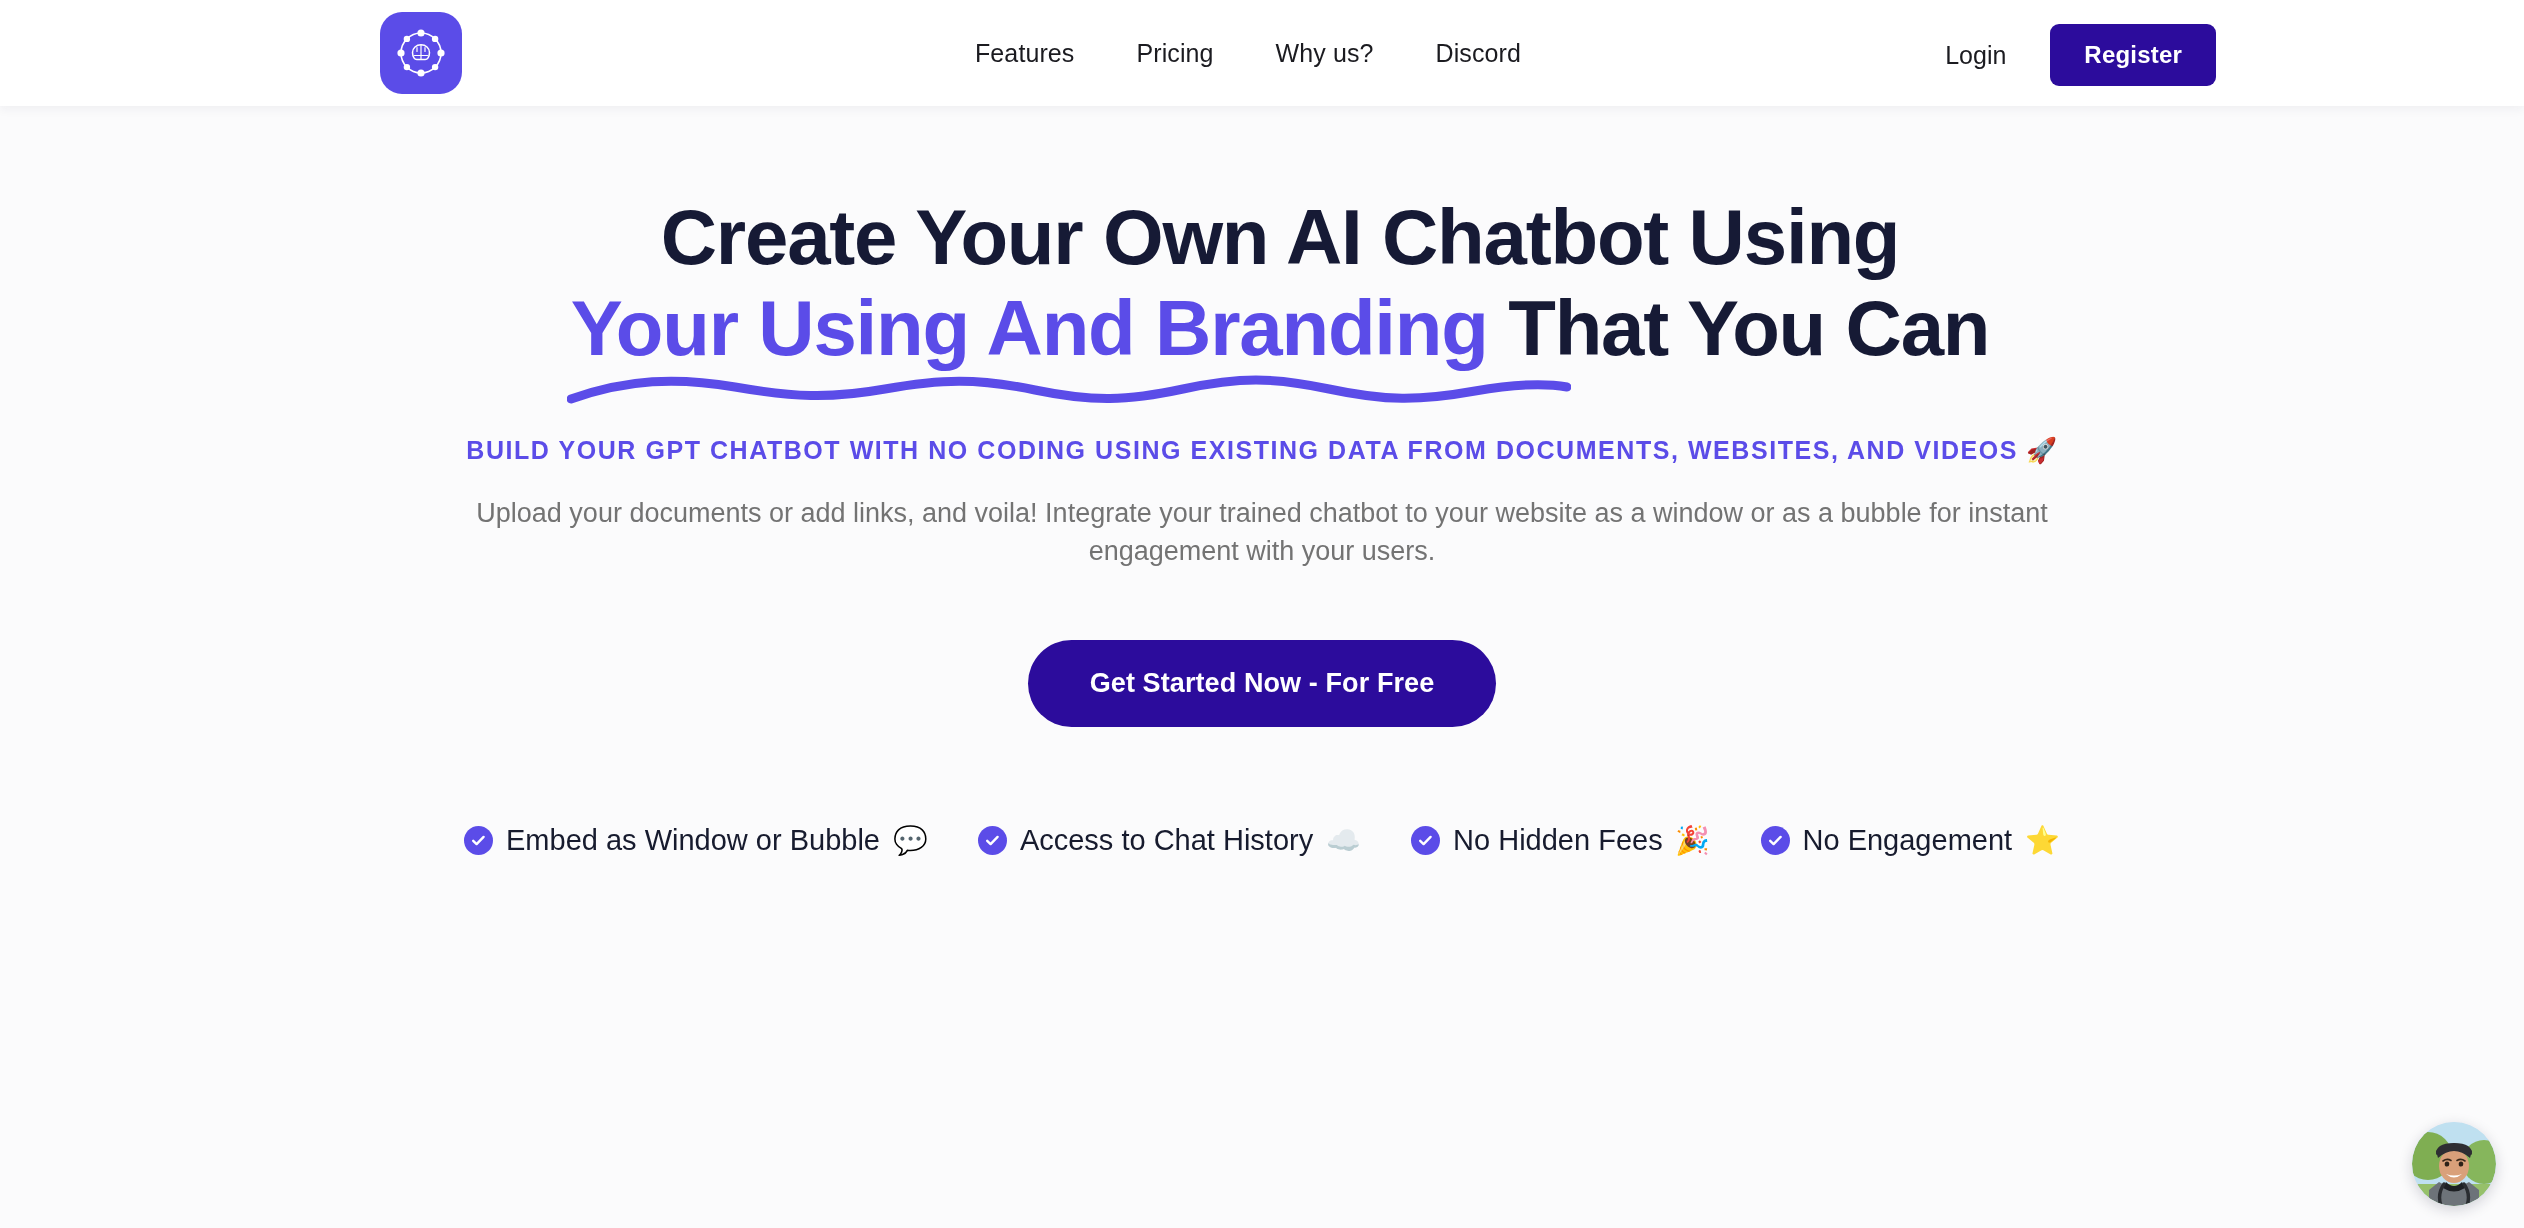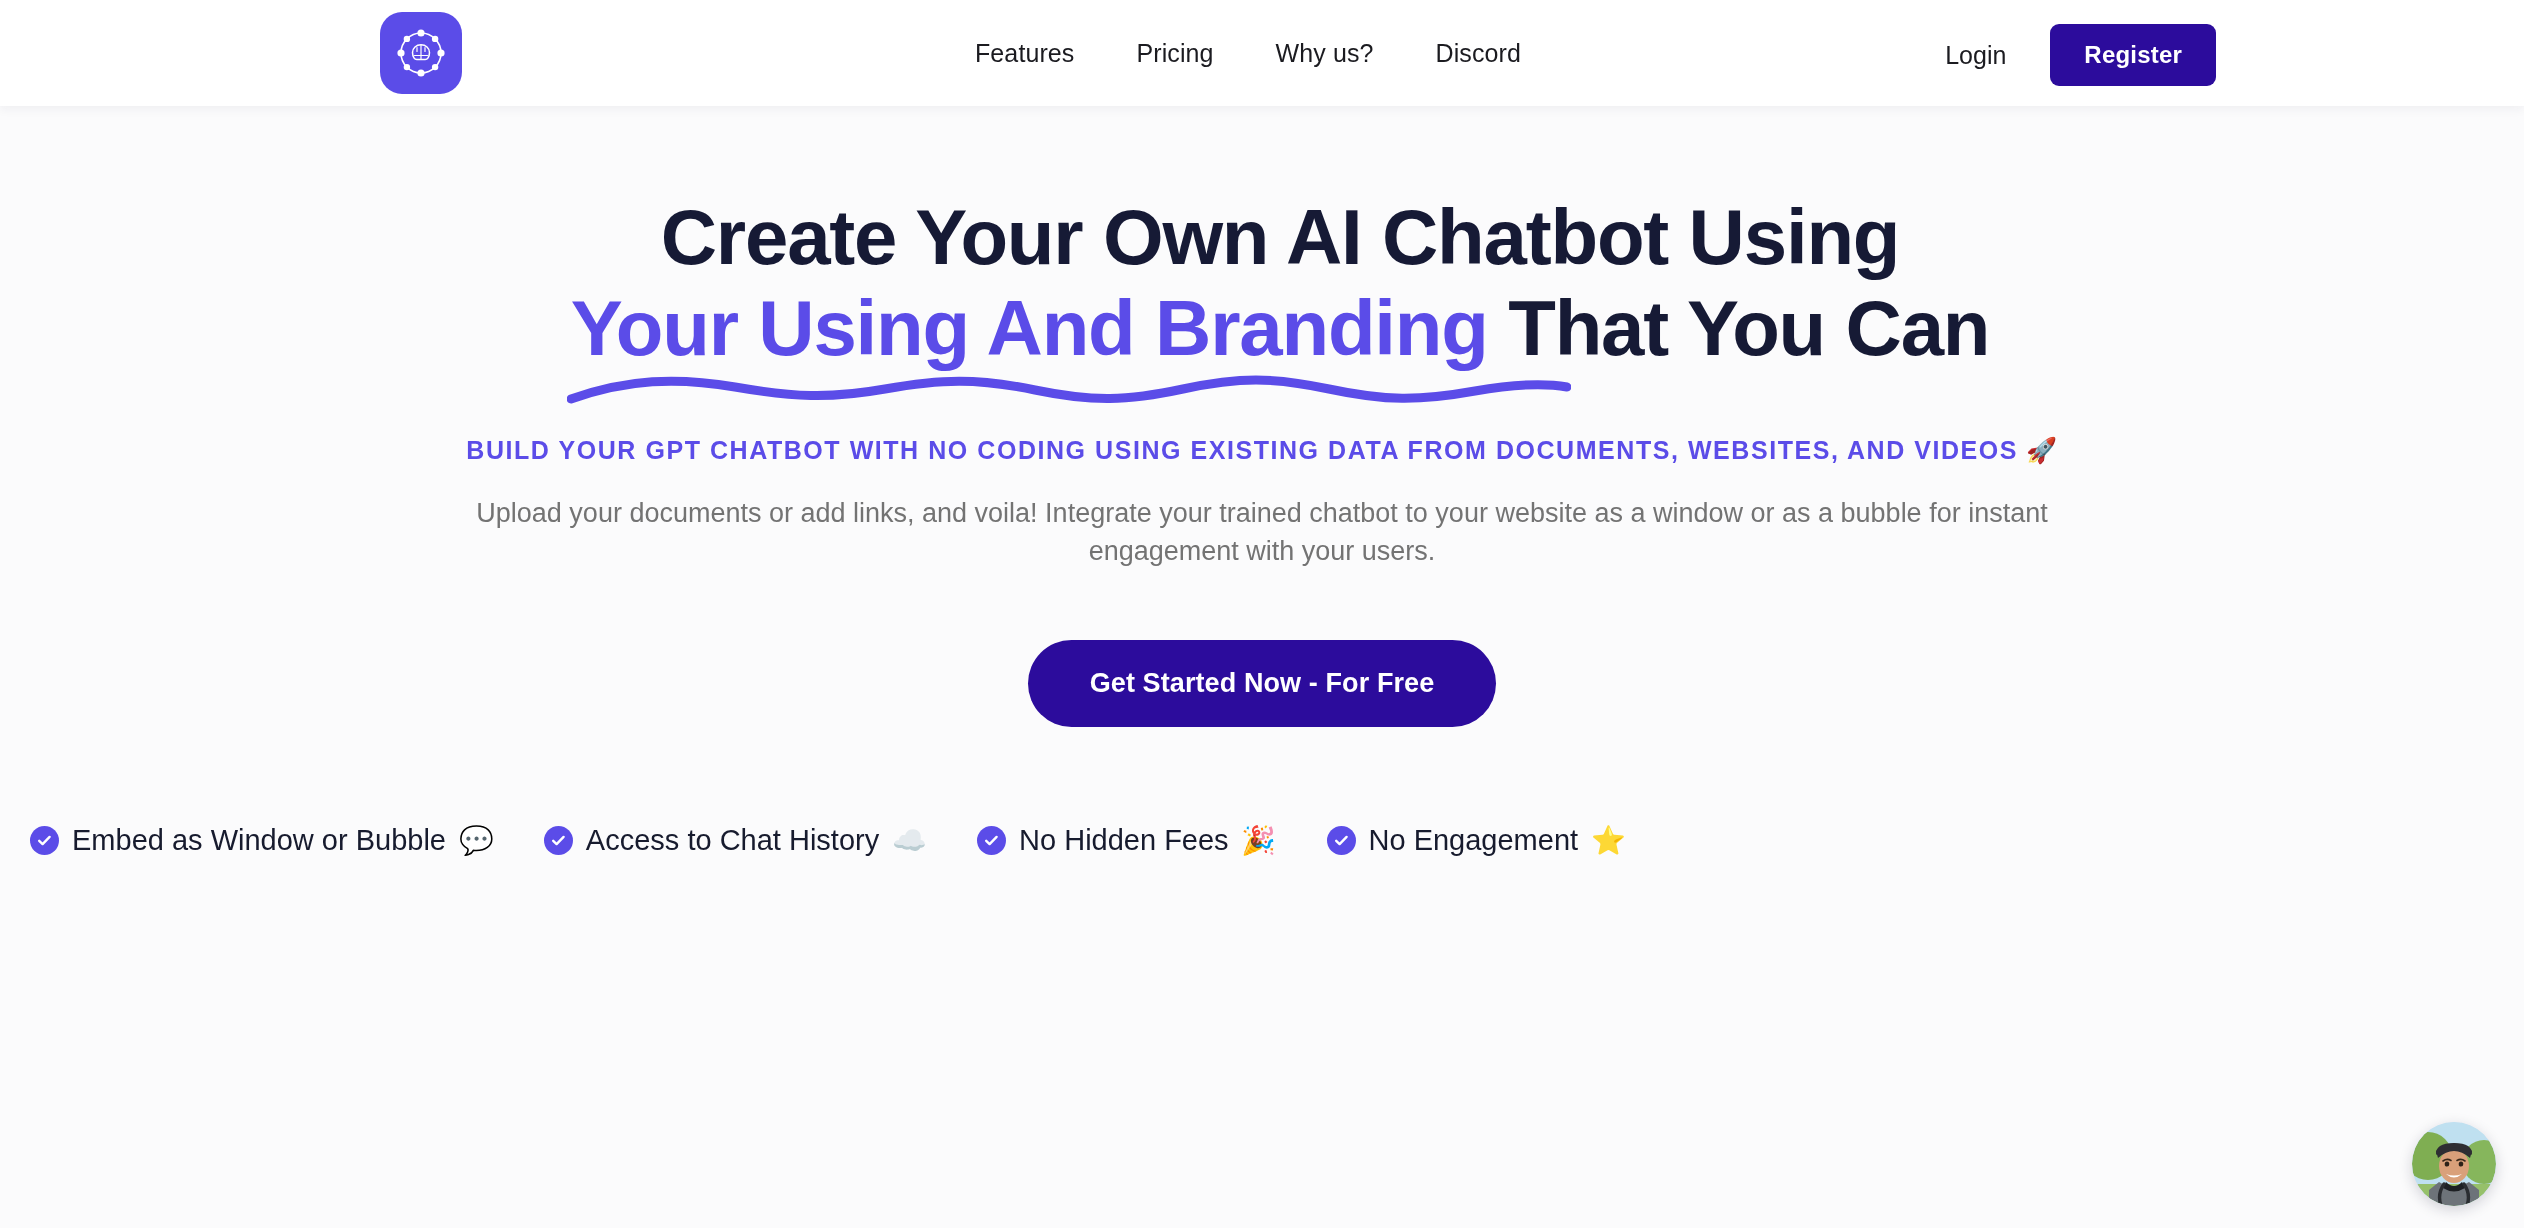--- a/index.html
+++ b/index.html
@@ -156,23 +156,23 @@
     border-radius: 48px;
     padding: 28px 62px;
     cursor: pointer;
     font-family: "Liberation Sans", sans-serif;
     letter-spacing: 0.1px;
   }
 
   .badges {
     margin-top: 97px;
     display: flex;
+    justify-content: center;
     align-items: center;
     gap: 50px;
-    margin-left: 30px;
   }
   .badge {
     display: flex;
     align-items: center;
     gap: 13px;
     font-size: 29px;
     color: #171b2e;
     font-weight: 500;
     white-space: nowrap;
   }

